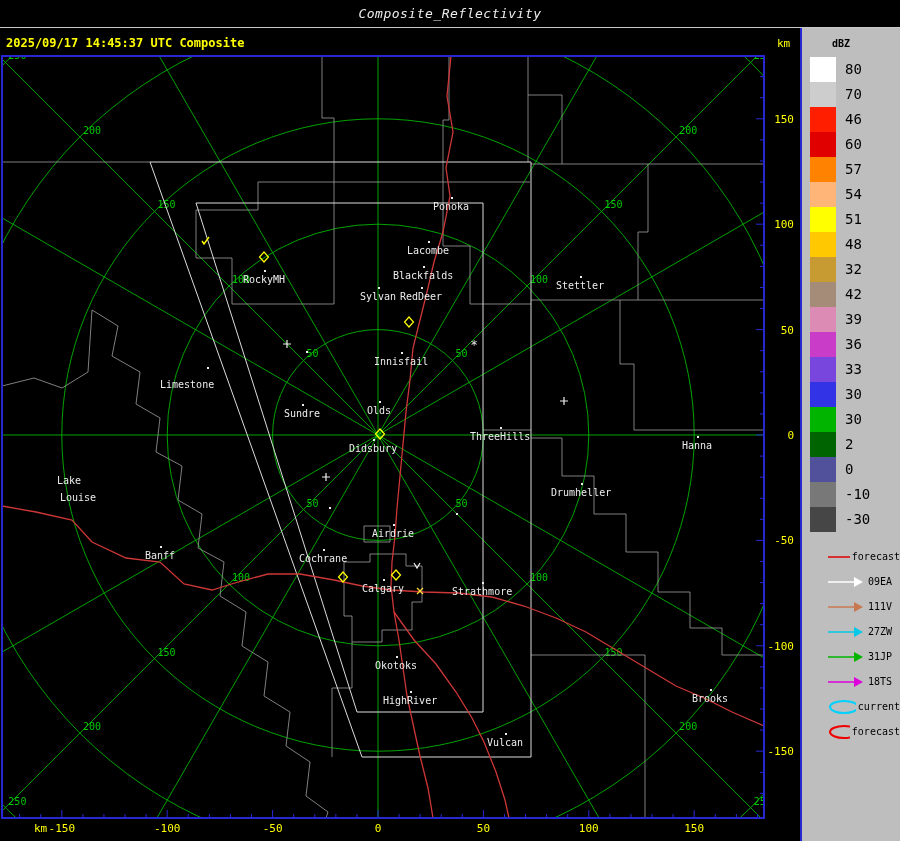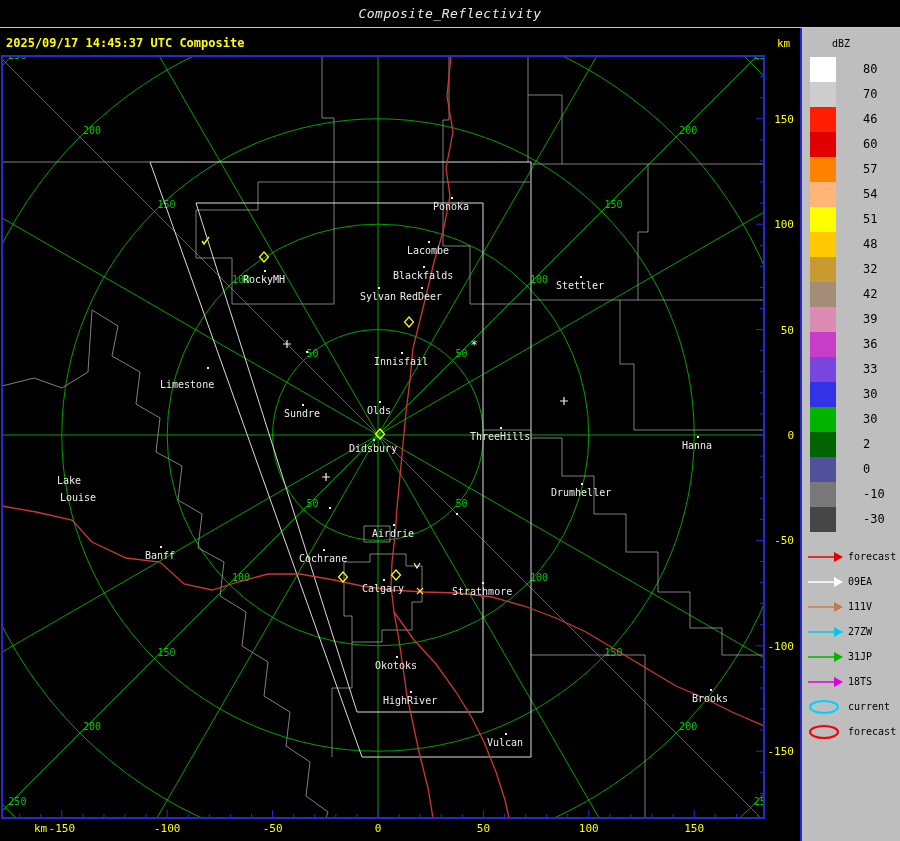--- a/index.html
+++ b/index.html
@@ -5,25 +5,25 @@
   html,body{margin:0;padding:0;}
   body{width:900px;height:841px;background:#000;overflow:hidden;position:relative;
        font-family:"DejaVu Sans Mono",monospace;}
   #titlebar{position:absolute;left:0;top:0;width:900px;height:27px;background:#000;
        border-bottom:1px solid #c8c8c8;color:#ececec;font-size:13px;line-height:27px;
        text-align:center;letter-spacing:0.5px;font-style:italic;}
   #map-svg{position:absolute;left:0;top:28px;}
   #map-svg text{font-family:"DejaVu Sans Mono",monospace;}
   #panel{position:absolute;left:800px;top:28px;width:100px;height:813px;background:#bebebe;
        border-left:2px solid #2828d2;box-sizing:border-box;color:#000;}
-  #scale-title{padding:10px 0 8px 30px;font-size:10px;font-weight:normal;}
+  #scale-title{padding:10px 0 8px 30px;font-size:10px;font-weight:bold;}
   .srow{display:flex;height:25px;}
   .sbox{width:26px;height:25px;margin-left:8px;}
-  .slabel{font-size:12px;line-height:25px;margin-left:27px;}
-  #legend-rows{margin-top:12px;}
+  .slabel{font-size:14px;line-height:25px;margin-left:9px;}
+  #legend-rows{margin-top:12px;padding-left:20px;}
   .lrow{display:flex;align-items:center;height:25px;padding-left:4px;}
   .llabel{font-size:10px;margin-left:2px;}
 </style>
 </head>
 <body>
 
 <div id="titlebar">
   <span>Composite_Reflectivity</span>
 </div>
 

